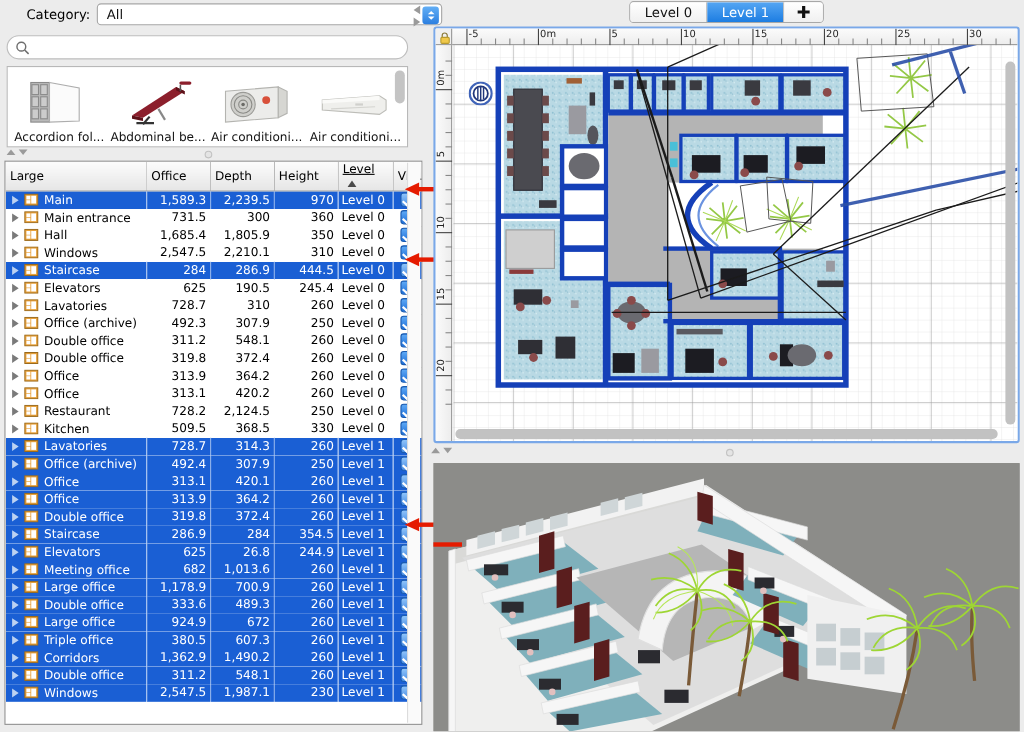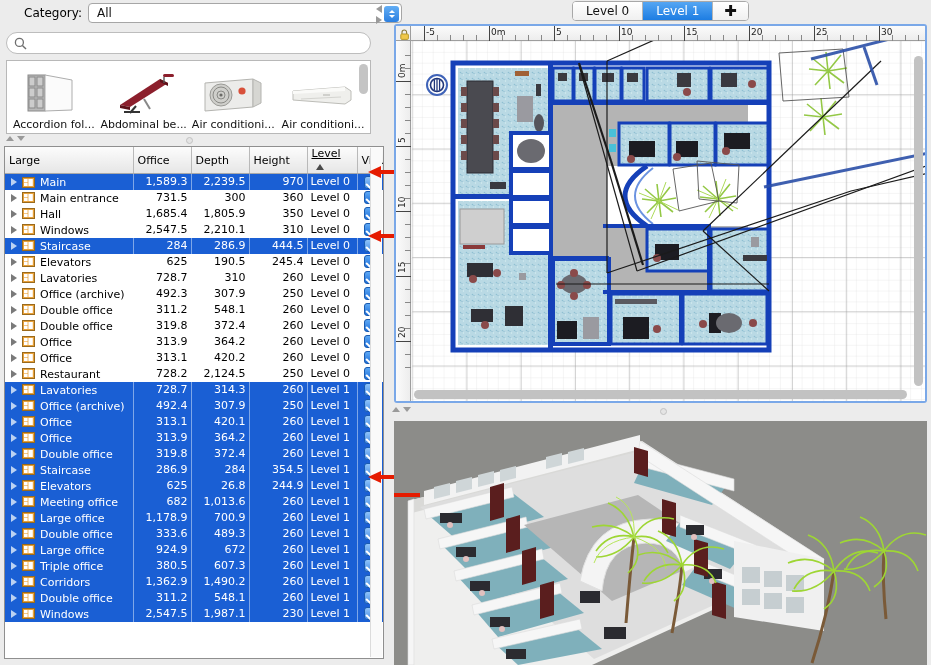--- a/index.html
+++ b/index.html
@@ -533,20 +533,33 @@
                     <rect x="2" y="2" width="3.6" height="3.4" fill="#ffffff"></rect>
                     <rect x="6.4" y="2" width="4.4" height="7" fill="#ffffff"></rect>
                     <rect x="2" y="6" width="3.6" height="3" fill="#ffffff"></rect>
                   </svg></span><span class="name-text">Restaurant</span></td>
               <td class="c-w">728.2</td>
               <td class="c-d">2,124.5</td>
               <td class="c-h">250</td>
               <td class="c-lv">Level 0</td>
               <td class="c-vis"><span class="chk"></span></td>
             </tr>
+            <tr class="row">
+              <td class="c-name"><span class="expander"></span><span class="grp-icon"><svg width="13" height="11" viewBox="0 0 13 11">
+                    <rect x="0.5" y="0.5" width="12" height="10" fill="#e8a23c" stroke="#9a6a1c"></rect>
+                    <rect x="2" y="2" width="3.6" height="3.4" fill="#ffffff"></rect>
+                    <rect x="6.4" y="2" width="4.4" height="7" fill="#ffffff"></rect>
+                    <rect x="2" y="6" width="3.6" height="3" fill="#ffffff"></rect>
+                  </svg></span><span class="name-text">Kitchen</span></td>
+              <td class="c-w">509.5</td>
+              <td class="c-d">368.5</td>
+              <td class="c-h">330</td>
+              <td class="c-lv">Level 0</td>
+              <td class="c-vis"><span class="chk"></span></td>
+            </tr>
             <tr class="row sel">
               <td class="c-name"><span class="expander"></span><span class="grp-icon"><svg width="13" height="11" viewBox="0 0 13 11">
                     <rect x="0.5" y="0.5" width="12" height="10" fill="#e8a23c" stroke="#9a6a1c"></rect>
                     <rect x="2" y="2" width="3.6" height="3.4" fill="#ffffff"></rect>
                     <rect x="6.4" y="2" width="4.4" height="7" fill="#ffffff"></rect>
                     <rect x="2" y="6" width="3.6" height="3" fill="#ffffff"></rect>
                   </svg></span><span class="name-text">Lavatories</span></td>
               <td class="c-w">728.7</td>
               <td class="c-d">314.3</td>
               <td class="c-h">260</td>

